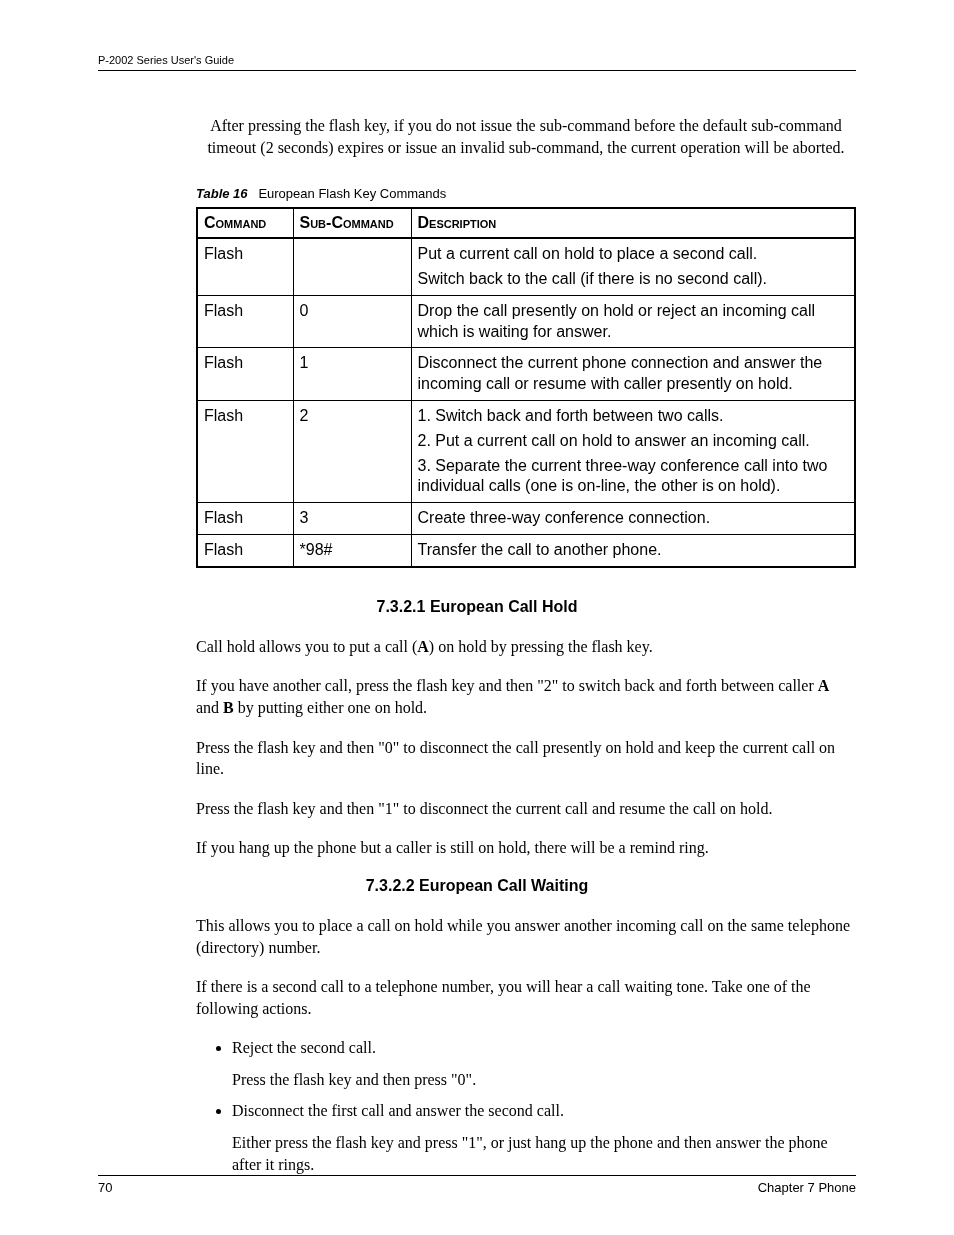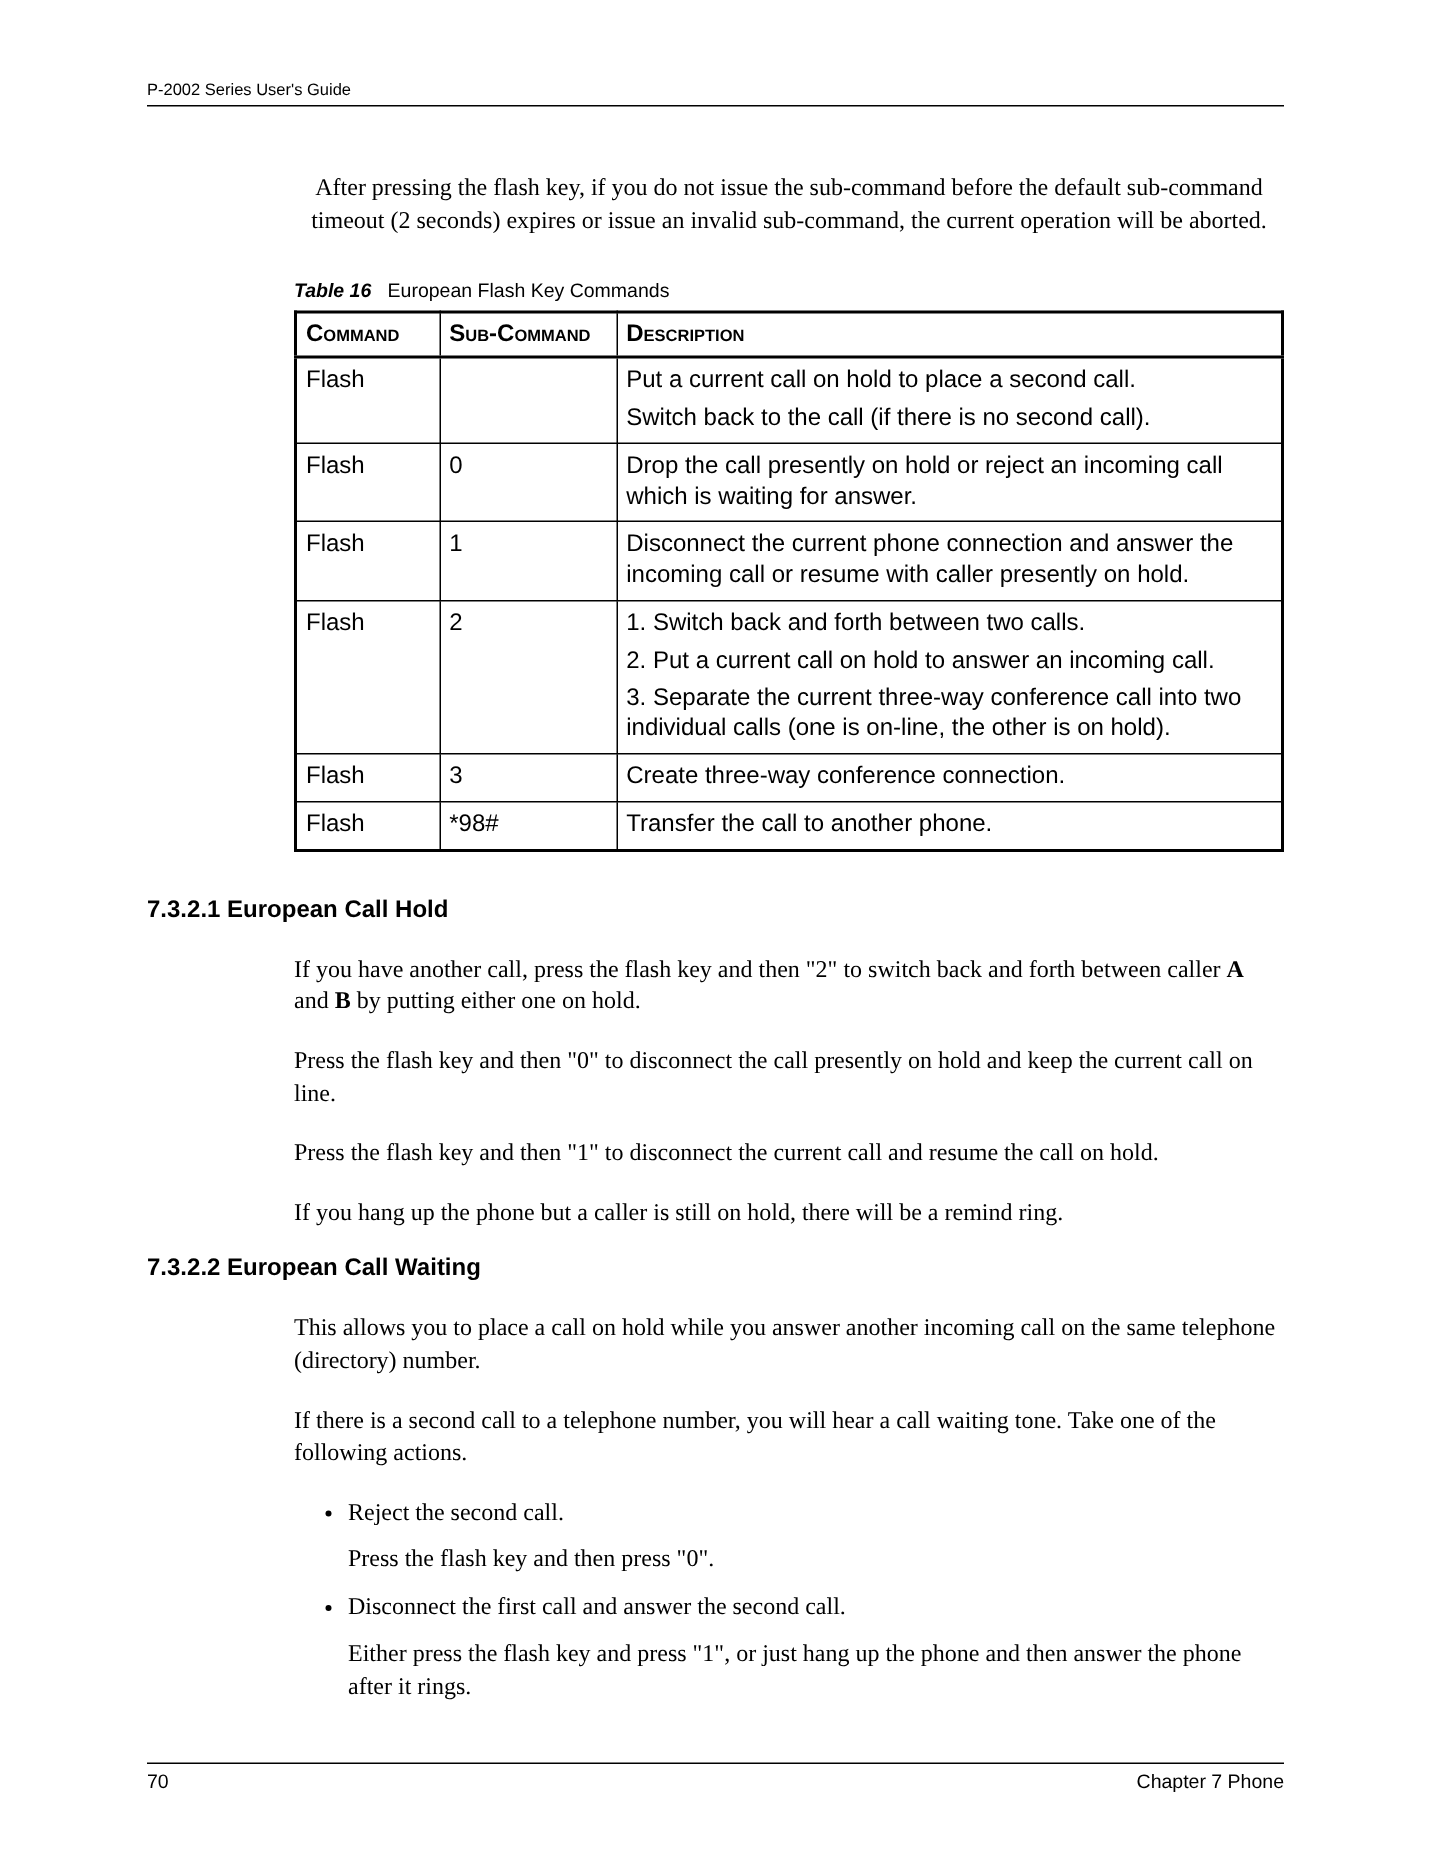--- a/index.html
+++ b/index.html
@@ -69,20 +69,21 @@
     }
     .col-cmd { width: 96px; }
     .col-sub { width: 118px; }
     .section-heading {
       font-family: Arial, Helvetica, sans-serif;
       font-size: 16px;
       font-weight: bold;
       margin-left: 0;
       margin-bottom: 20px;
       margin-top: 6px;
+      text-align: center;
     }
     .section-para {
       line-height: 1.35;
       margin-bottom: 18px;
     }
     .bold-inline {
       font-weight: bold;
     }
     ul.actions {
       list-style-type: disc;
@@ -182,20 +183,23 @@
       </tbody>
   </table>
 </div>
 
 <div class="heading-outer">
   <h3 class="section-heading">7.3.2.1  European Call Hold</h3>
 </div>
 
 <div class="body-content">
   <p class="section-para">
+    <span>Call hold allows you to put a call (</span><span class="bold-inline">A</span><span>) on hold by pressing the flash key.</span>
+  </p>
+  <p class="section-para">
     <span>If you have another call, press the flash key and then "2" to switch back and forth between caller </span><span class="bold-inline">A</span><span> and </span><span class="bold-inline">B</span><span> by putting either one on hold.</span>
   </p>
   <p class="section-para">Press the flash key and then "0" to disconnect the call presently on hold and keep the current call on line.</p>
   <p class="section-para">Press the flash key and then "1" to disconnect the current call and resume the call on hold.</p>
   <p class="section-para">If you hang up the phone but a caller is still on hold, there will be a remind ring.</p>
 </div>
 
 <div class="heading-outer">
   <h3 class="section-heading">7.3.2.2  European Call Waiting</h3>
 </div>

